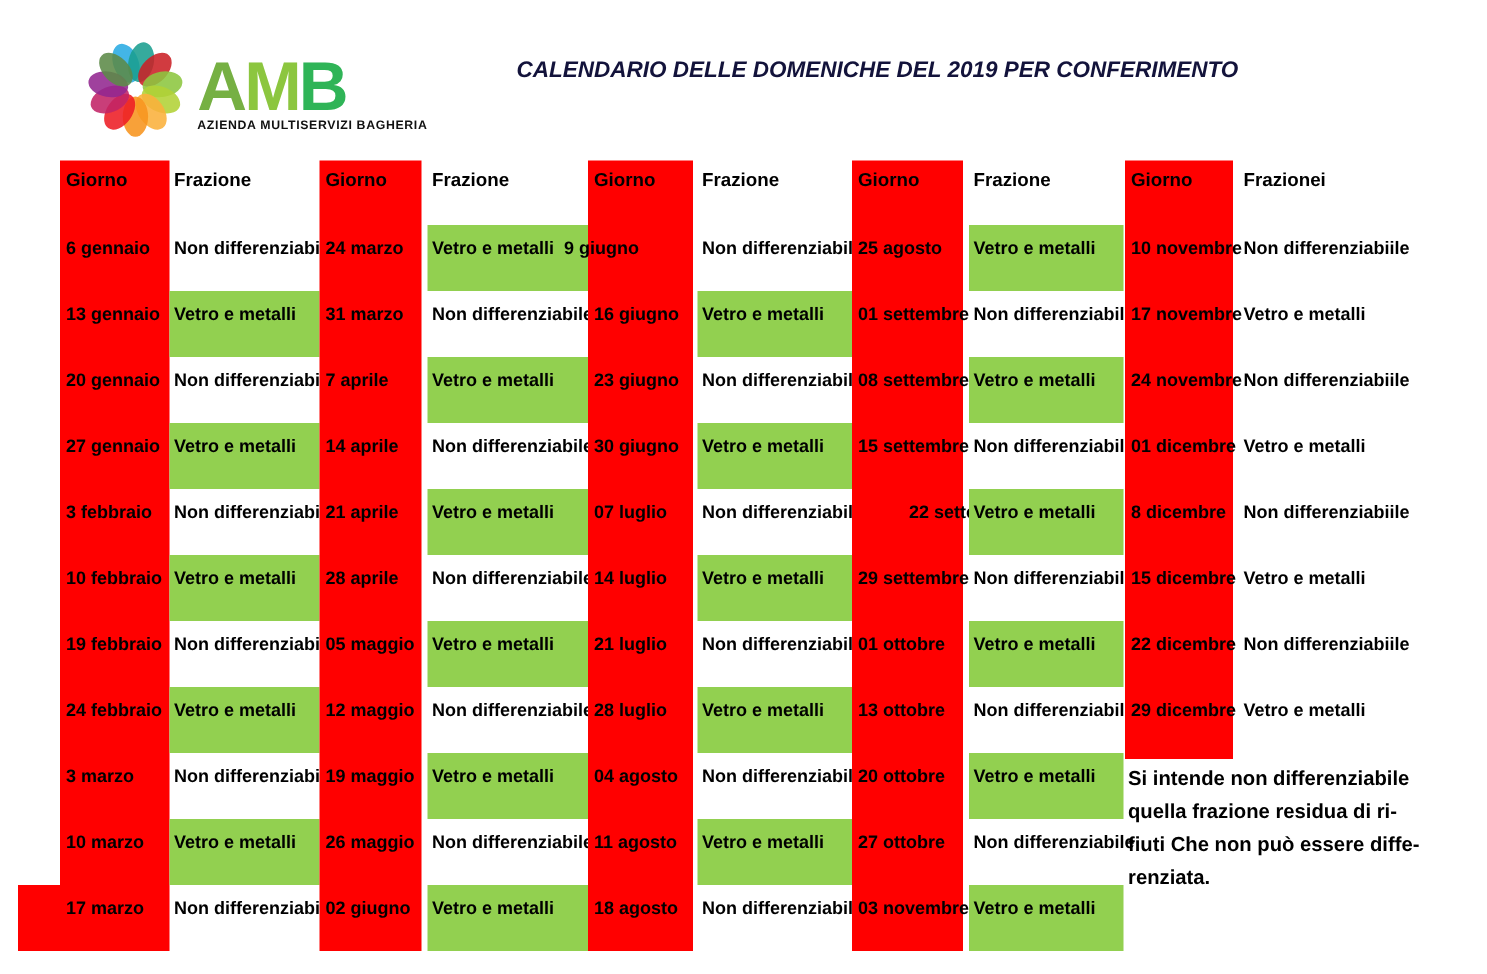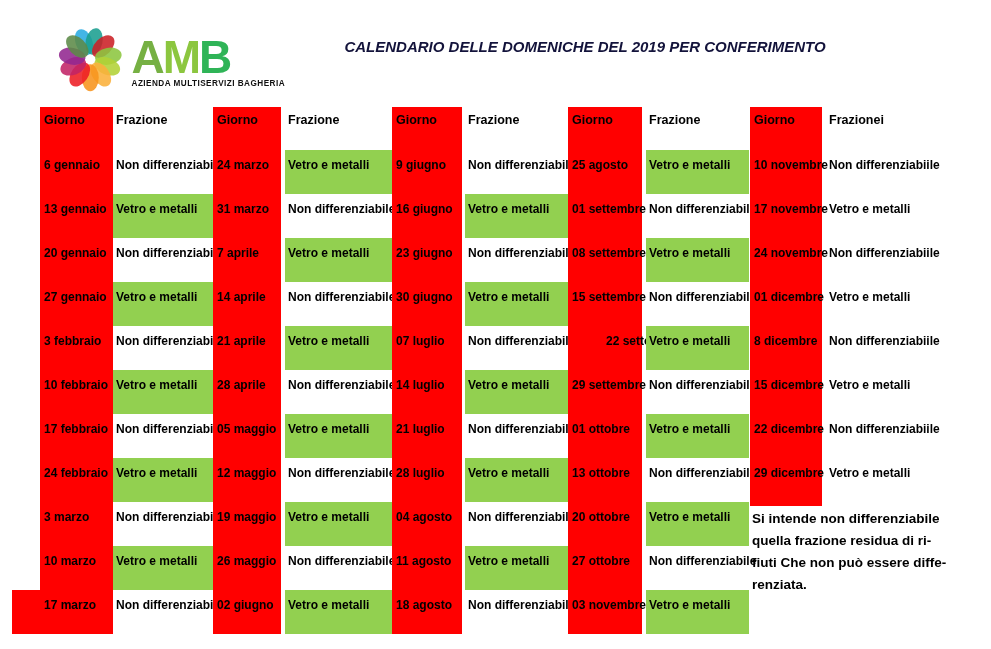--- a/index.html
+++ b/index.html
@@ -76,21 +76,21 @@
       <div class="fraz-text">Vetro e metalli</div>
     </div>
     <div class="date-text" style="left: 44px; top: 334px;">3 febbraio</div>
     <div class="fraz-cell" style="left: 113px; top: 326px; width: 100px; height: 44px;">
       <div class="fraz-text">Non differenziabile</div>
     </div>
     <div class="date-text" style="left: 44px; top: 378px;">10 febbraio</div>
     <div class="fraz-cell" style="left: 113px; top: 370px; width: 100px; height: 44px; background: rgb(146, 208, 80);">
       <div class="fraz-text">Vetro e metalli</div>
     </div>
-    <div class="date-text" style="left: 44px; top: 422px;">17 febbraio</div>
+    <div class="date-text" style="left: 44px; top: 422px;">19 febbraio</div>
     <div class="fraz-cell" style="left: 113px; top: 414px; width: 100px; height: 44px;">
       <div class="fraz-text">Non differenziabile</div>
     </div>
     <div class="date-text" style="left: 44px; top: 466px;">24 febbraio</div>
     <div class="fraz-cell" style="left: 113px; top: 458px; width: 100px; height: 44px; background: rgb(146, 208, 80);">
       <div class="fraz-text">Vetro e metalli</div>
     </div>
     <div class="date-text" style="left: 44px; top: 510px;">3 marzo</div>
     <div class="fraz-cell" style="left: 113px; top: 502px; width: 100px; height: 44px;">
       <div class="fraz-text">Non differenziabile</div>
@@ -146,21 +146,21 @@
     <div class="fraz-cell" style="left: 285px; top: 546px; width: 107px; height: 44px;">
       <div class="fraz-text">Non differenziabile</div>
     </div>
     <div class="date-text" style="left: 217px; top: 598px;">02 giugno</div>
     <div class="fraz-cell" style="left: 285px; top: 590px; width: 107px; height: 44px; background: rgb(146, 208, 80);">
       <div class="fraz-text">Vetro e metalli</div>
     </div>
     <div class="red-col" style="left: 392px; top: 107px; width: 70px; height: 527px; background: rgb(255, 0, 0);"></div>
     <div class="hdr-text" style="left: 396px; top: 113px;">Giorno</div>
     <div class="hdr-text" style="left: 468px; top: 113px;">Frazione</div>
-    <div class="date-text" style="left: 396px; top: 158px; text-align: right;">9 giugno</div>
+    <div class="date-text" style="left: 376px; top: 158px; text-align: right;">9 giugno</div>
     <div class="fraz-cell" style="left: 465px; top: 150px; width: 103px; height: 44px;">
       <div class="fraz-text">Non differenziabile</div>
     </div>
     <div class="date-text" style="left: 396px; top: 202px;">16 giugno</div>
     <div class="fraz-cell" style="left: 465px; top: 194px; width: 103px; height: 44px; background: rgb(146, 208, 80);">
       <div class="fraz-text">Vetro e metalli</div>
     </div>
     <div class="date-text" style="left: 396px; top: 246px;">23 giugno</div>
     <div class="fraz-cell" style="left: 465px; top: 238px; width: 103px; height: 44px;">
       <div class="fraz-text">Non differenziabile</div>

